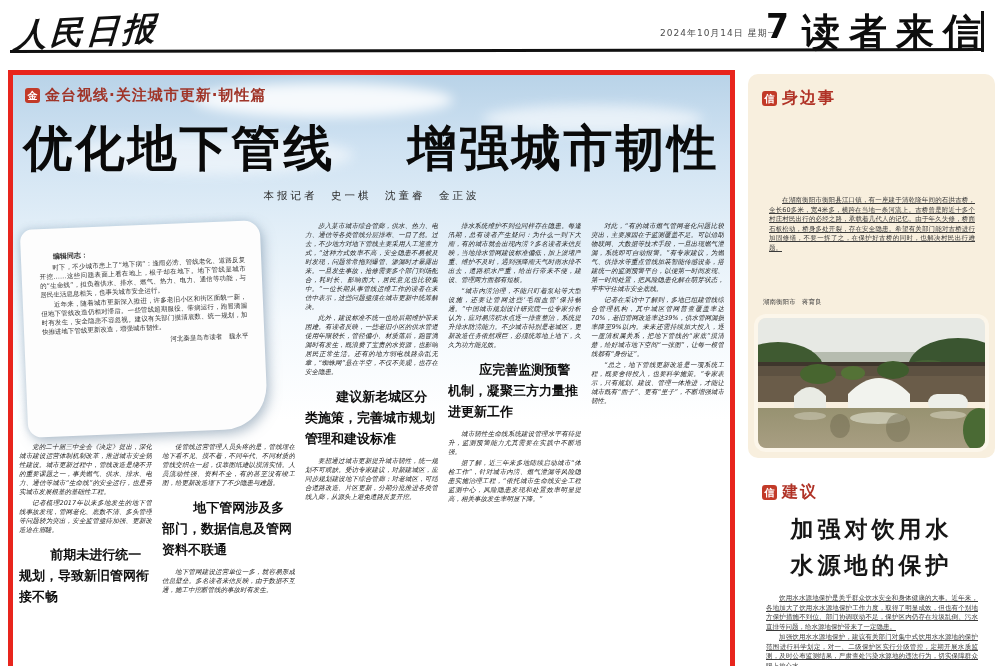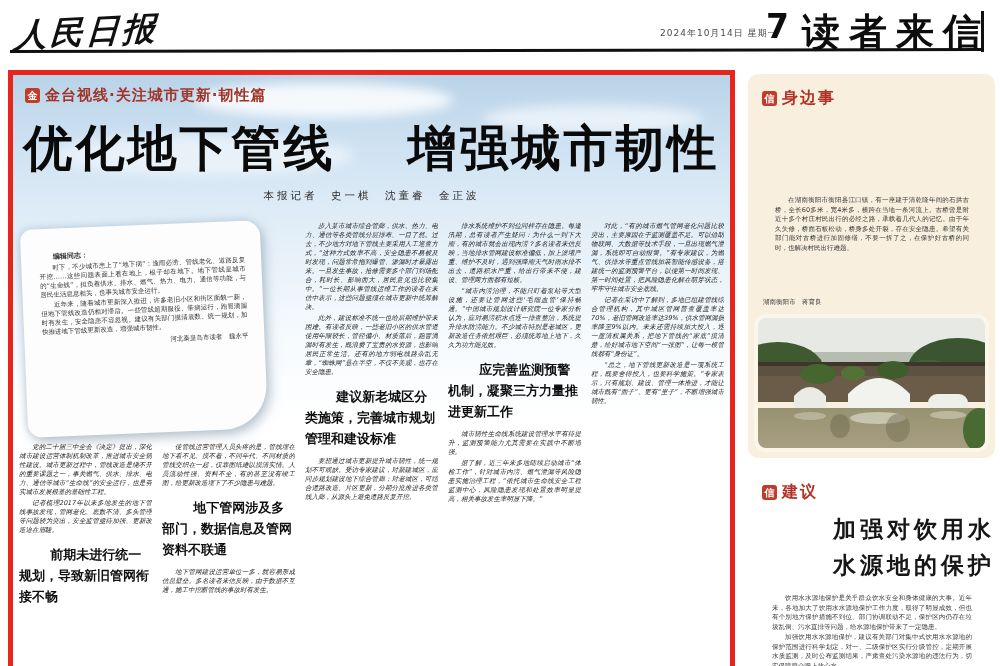--- a/index.html
+++ b/index.html
@@ -47,25 +47,25 @@
   
   .sb-card1{position:absolute;left:748px;top:74px;width:247px;height:384px;background:#f8efde;
     border-radius:10px;}
   .sb-tag{position:absolute;display:flex;align-items:center;gap:5px;}
   .sb-tag .tag-ico{width:15px;height:15px;background:#c23a28;border-radius:3px;color:#fff;
     font-size:10px;line-height:15px;text-align:center;font-weight:bold;}
   .sb-tag .sb-tag-text{color:#b03226;font-weight:bold;font-size:16px;letter-spacing:2px;}
   .sb-head{position:absolute;width:100%;text-align:center;font-family:"DejaVu Serif",serif;
     font-weight:bold;font-size:23px;letter-spacing:5px;color:#161616;}
   .sb-body{position:absolute;font-size:6.5px;line-height:9.5px;text-align:justify;color:#3a3a3a;}
-  .sb-body p{margin:0 12px 1px;text-indent:2em;}
+  .sb-body p{margin:0 6px 1px;text-indent:2em;text-decoration:underline;}
   .sb-sig{position:absolute;font-size:6.5px;color:#3a3a3a;}
   .photo{position:absolute;left:758px;top:318px;width:227px;height:130px;border-radius:8px;
     overflow:hidden;box-shadow:0 0 0 4px #fcf6ea;}
-  .sb2-head{position:absolute;left:748px;width:247px;text-align:right;
+  .sb2-head{position:absolute;left:748px;width:247px;text-align:center;
     font-family:"DejaVu Serif",serif;font-weight:bold;font-size:23px;letter-spacing:4px;color:#161616;}
 </style>
 </head>
 <body>
 
 <div class="logo">人民日报</div>
 <div class="m-date">2024年10月14日  星期一</div>
 <div class="m-page">7</div>
 <div class="m-section">读者来信</div>
 <div class="m-rule"></div>

